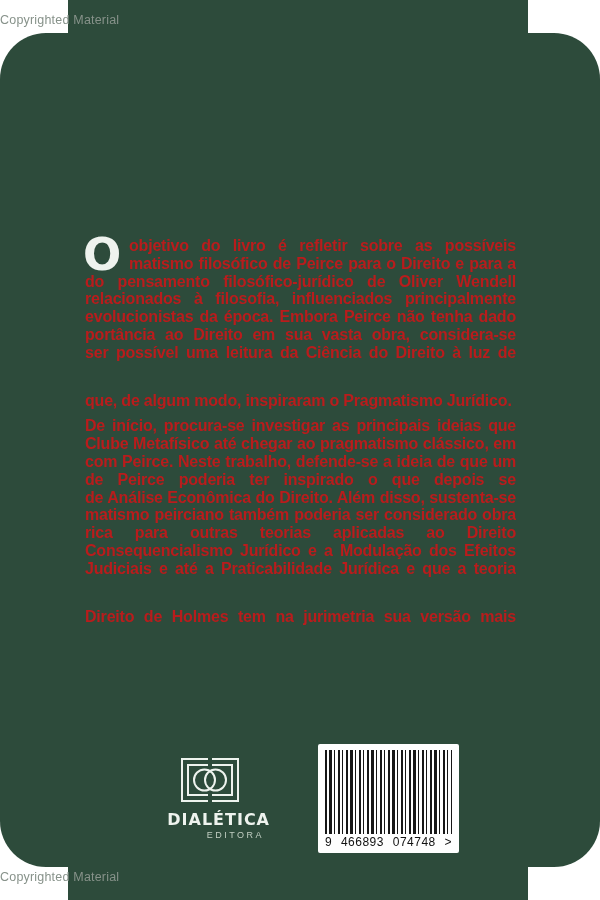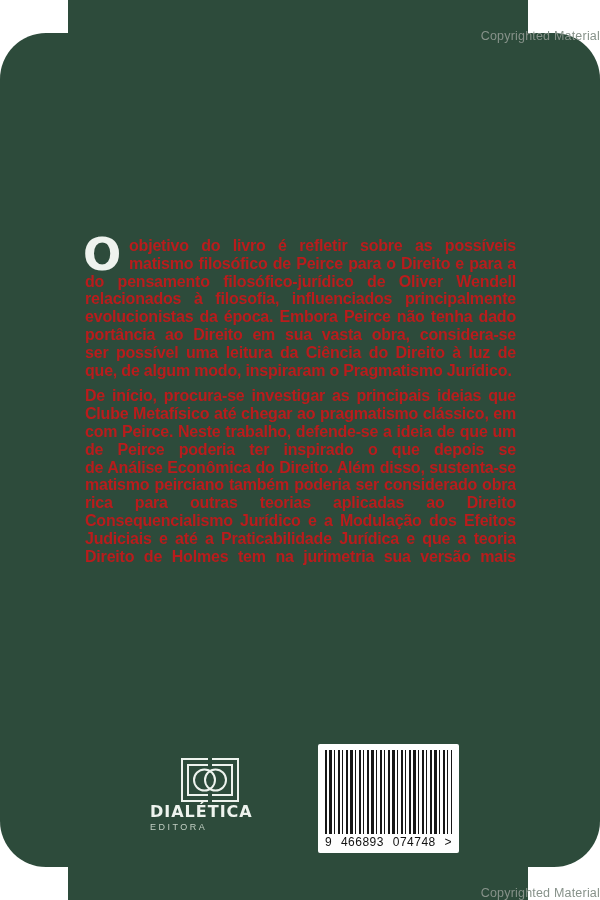--- a/index.html
+++ b/index.html
@@ -8,54 +8,54 @@
     background:#ffffff;
     font-family:"Liberation Sans", sans-serif;
   }
   .abs{position:absolute;}
 
   
   .cover-col{left:68px;top:0;width:460px;height:900px;background:#2d4b3b;}
   .cover-band{left:0;top:33px;width:600px;height:834px;background:#2d4b3b;border-radius:46px;}
 
   .copyright{
-    left:0;width:600px;text-align:right;
-    font-size:12.5px;letter-spacing:.2px;color:#87928a;margin-top:16px;
+    left:0;width:600px;text-align:left;
+    font-size:12.5px;letter-spacing:.2px;color:#87928a;
   }
   .copyright.top{top:13px;}
   .copyright.bottom{top:870px;}
 
   
   .synopsis{left:85px;top:237px;width:431px;}
   .para{position:relative;}
   .para + .para{margin-top:8px;}
   .line{
     height:17.8px;overflow:hidden;
     font-size:16px;letter-spacing:-0.2px;line-height:17.8px;
     color:#b91c1c;
     text-align:justify;text-align-last:justify;font-weight:bold;
   }
-  .line.last{text-align-last:left;}
+  .line.last{text-align-last:left;margin-top:30px;}
   .line.indent{padding-left:44px;}
   .dropcap{
     position:absolute;left:-2px;top:-5px;
     font-family:"DejaVu Sans", sans-serif;
     font-size:45px;line-height:1;font-weight:700;color:#eef3ee;
   }
 
   
   .logo{left:150px;top:758px;width:120px;}
   .logo svg{display:block;margin:0 auto;}
   .pub-name{
-    text-align:left;
+    margin-top:8px;text-align:right;
     font-family:"DejaVu Sans", sans-serif;
     font-weight:700;font-size:16px;letter-spacing:1px;color:#eef3ee;
   }
   .pub-sub{
-    margin-top:1px;text-align:left;padding-right:6px;
+    margin-top:1px;text-align:right;padding-right:6px;
     font-size:9px;letter-spacing:2.5px;color:#c2cfc3;
   }
 
   
   .barcode{
     left:318px;top:744px;width:141px;height:109px;background:#fefefe;
     border-radius:2px;box-sizing:border-box;padding:6px 7px 0;
   }
   .bars{
     height:84px;

